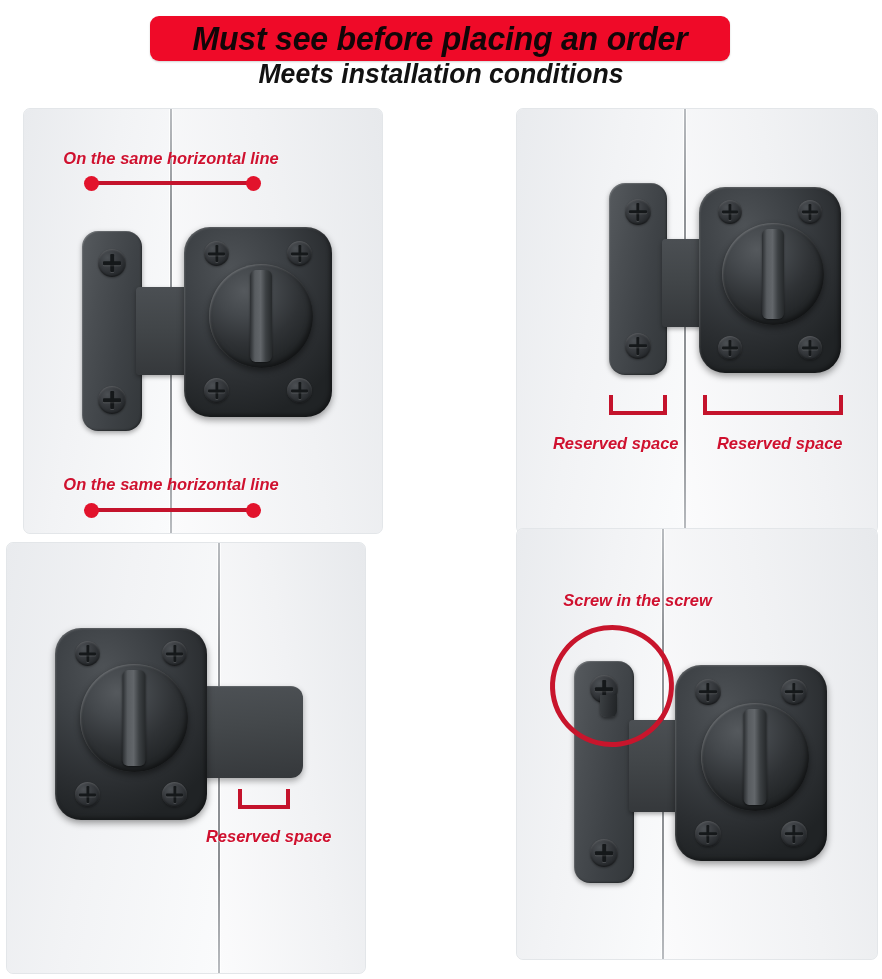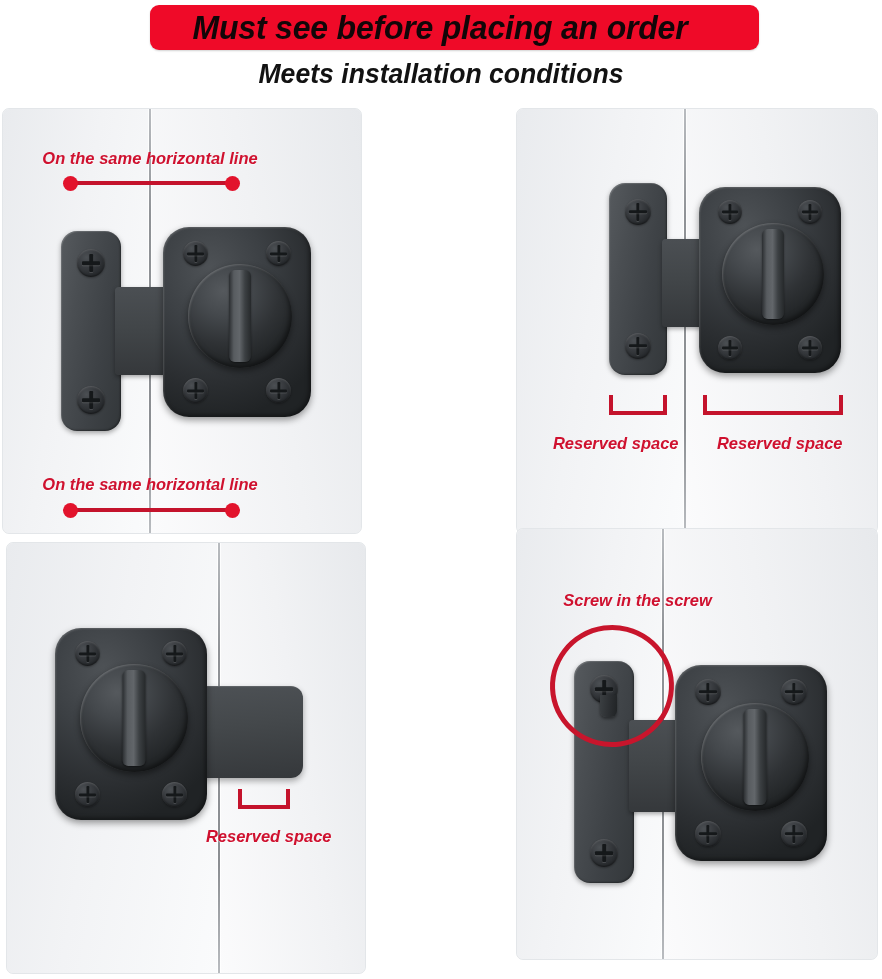--- a/index.html
+++ b/index.html
@@ -8,25 +8,24 @@
     background:#ffffff;
     font-family:"Liberation Sans", sans-serif;
     overflow:hidden;
     position:relative;
   }
 
   
   #header{position:absolute;left:0;top:0;width:882px;height:104px;}
 
   #banner{
-    position:absolute;left:150px;top:5px;width:580px;height:45px;
+    position:absolute;left:150px;top:16px;width:580px;height:45px;
     background:#ef0a28;
     border-radius:9px;
     box-shadow:0 1px 2px rgba(0,0,0,.18);
-    padding-left:29px;
   }
   #banner-text{
     position:absolute;left:0;top:0;width:580px;height:45px;
     display:flex;align-items:center;justify-content:center;
     font-size:34px;font-weight:bold;font-style:italic;
     font-family:"Liberation Sans Narrow","Liberation Sans",sans-serif;
     color:#120608;
     letter-spacing:-0.2px;
     transform:scaleX(.94);
     white-space:nowrap;
@@ -44,21 +43,21 @@
   
   .panel{
     position:absolute;
     background:
       radial-gradient(120% 90% at 30% 20%, #f4f5f7 0%, #eceef1 55%, #e4e7ea 100%);
     border:1px solid #e3e6e9;
     border-radius:7px;
     overflow:hidden;
     box-shadow:inset 0 0 0 1px rgba(255,255,255,.55);
   }
-  #panel-tl{left:2px;  top:108px; width:358px; height:424px;text-align:center;}
+  #panel-tl{left:23px;  top:108px; width:358px; height:424px;text-align:center;}
   #panel-tr{left:516px;top:108px; width:360px; height:424px;}
   #panel-bl{left:6px;  top:542px; width:358px; height:430px;}
   #panel-br{left:516px;top:528px; width:360px; height:430px;}
 
   
   .door-left,.door-right{position:absolute;top:0;bottom:0;}
   .door-left{
     left:0;
     background:linear-gradient(100deg,#e9ebee 0%,#f2f3f5 45%,#fafbfc 100%);
   }

